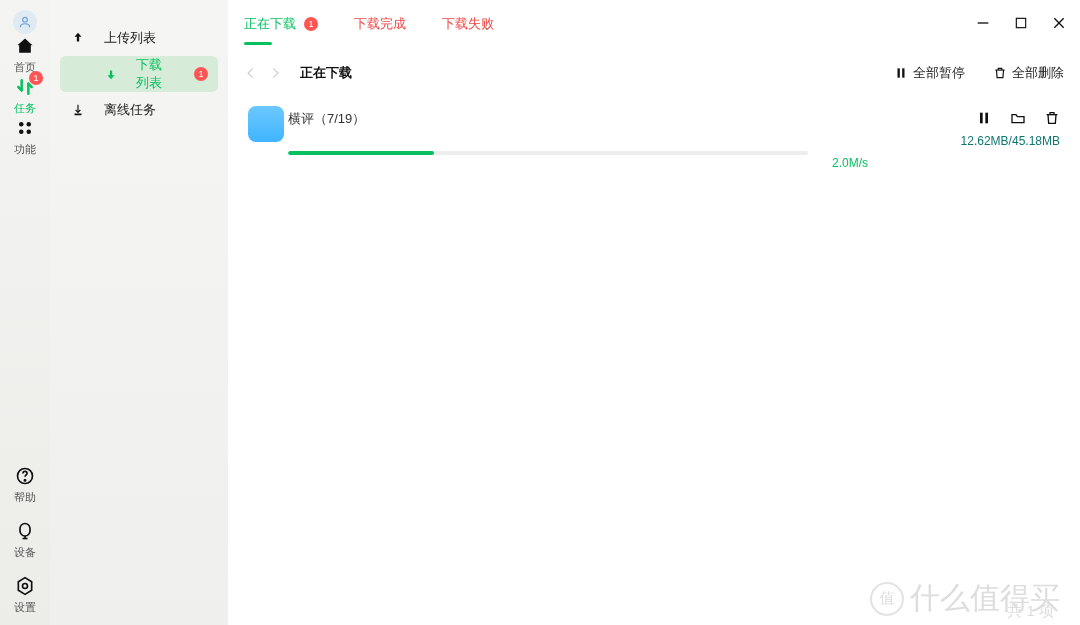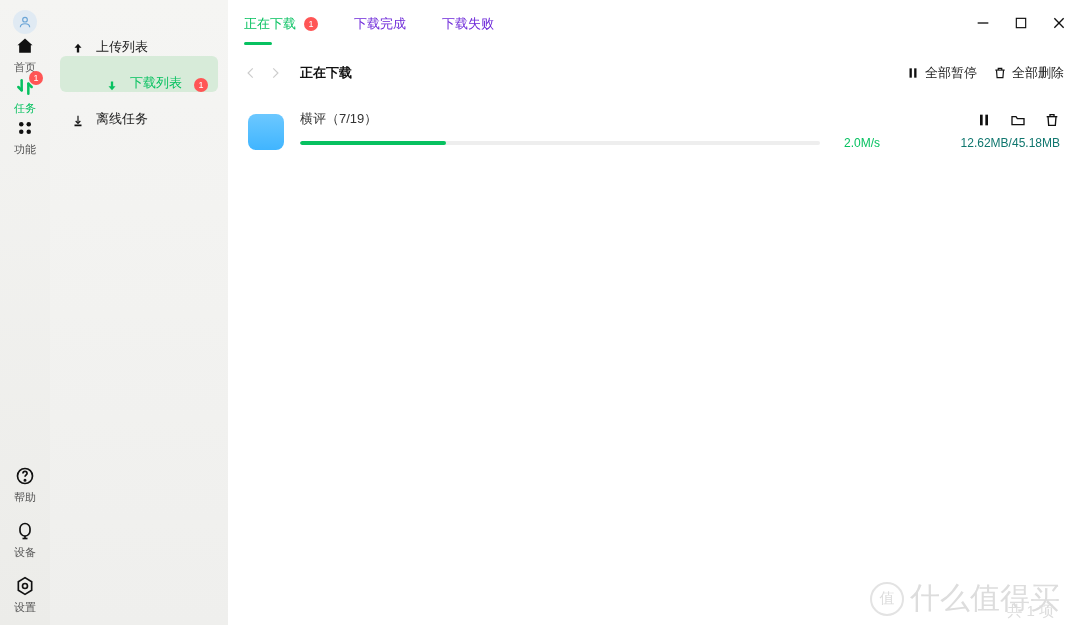--- a/index.html
+++ b/index.html
@@ -12,50 +12,50 @@
   .rail-bottom { margin-top:auto; margin-bottom:10px; display:flex; flex-direction:column; gap:14px; }
   .rail-item { width:50px; display:flex; flex-direction:column; align-items:center; cursor:pointer; font-size:11px; color:#555; }
   .rail-item.active { color:#07c160; }
   .rail-item .ico { width:24px; height:24px; display:flex; align-items:center; justify-content:center; position:relative; }
   .rail-item .lbl { margin-top:2px; }
   .avatar { width:24px; height:24px; border-radius:50%; background:#e0eaf3; display:flex; align-items:center; justify-content:center; color:#6ba5d6; }
   .badge { position:absolute; top:-4px; right:-6px; background:#f55; color:#fff; font-size:9px; border-radius:8px; min-width:14px; height:14px; display:flex; align-items:center; justify-content:center; padding:0 2px;}
 
   
   .sidebar { width:178px; background:linear-gradient(#f5f5f3,#efefed); padding:20px 10px 0 10px; }
-  .side-item { height:36px; display:flex; align-items:flex-end; gap:10px; padding:0 10px; border-radius:6px; font-size:13px; color:#222; cursor:pointer; position:relative; }
+  .side-item { height:36px; display:flex; align-items:center; gap:18px; padding:0 10px; border-radius:6px; font-size:13px; color:#222; cursor:pointer; position:relative; }
   .side-item.active { background:#d7ebd9; color:#07c160;padding-left:44px; }
   .side-item .s-ico { width:16px; display:flex; align-items:center; justify-content:center; }
   .side-badge { background:#f55; color:#fff; font-size:9px; border-radius:8px; min-width:14px; height:14px; display:flex; align-items:center; justify-content:center; padding:0 2px; margin-left:2px;}
 
   
   .main { flex:1; background:#fff; display:flex; flex-direction:column; position:relative;}
   .tabs { height:50px; display:flex; align-items:center; padding-left:16px; gap:36px; font-size:13px; }
-  .tab { display:flex; align-items:center; gap:6px; cursor:pointer; color:#6d28d9; position:relative; padding-bottom:2px;}
+  .tab { display:flex; align-items:center; gap:6px; cursor:pointer; color:#ef4444; position:relative; padding-bottom:2px;}
   .tab.active { color:#07c160; }
   .tab.active::after { content:""; position:absolute; left:0; bottom:-10px; width:28px; height:3px; background:#07c160; border-radius:2px;}
   .win-controls { position:absolute; right:12px; top:14px; display:flex; gap:20px; }
   .win-controls .wc { width:18px; height:18px; display:flex; align-items:center; justify-content:center; cursor:pointer; color:#222;}
   
   .toolbar { height:46px; display:flex; align-items:center; padding:0 16px; }
   .nav-arrows { display:flex; gap:10px; color:#ccc; }
   .nav-arrows span{ cursor:pointer; }
   .crumb { font-size:13px; font-weight:600; margin-left:18px; color:#111;}
-  .toolbar .actions { margin-left:auto; display:flex; gap:16px; font-size:13px; color:#222;}
+  .toolbar .actions { margin-left:auto; display:flex; gap:28px; font-size:13px; color:#222;}
   .toolbar .actions .act { display:flex; align-items:center; gap:5px; cursor:pointer;}
 
   .list { padding: 6px 16px; }
-  .item { display:flex; align-items:flex-end; gap:16px; padding:8px 4px; }
+  .item { display:flex; align-items:flex-start; gap:4px; padding:8px 4px; }
   .item .thumb { width:36px; height:36px; border-radius:8px; background:#55c3ff; background:linear-gradient(#6cc8ff,#40b5ff); margin-top:-4px;}
   .item .meta { flex:1; display:flex; flex-direction:column; gap:8px;}
   .item .name { font-size:13px; color:#333;}
   .progress-row{ display:flex; align-items:center; gap:16px;}
   .progress { flex:1; max-width:520px; height:4px; background:#eee; border-radius:2px; overflow:hidden;}
   .progress .bar { height:100%; background:#07c160; width:28%; border-radius:2px;}
-  .speed { font-size:12px; color:#07c160; margin-left:8px; }
+  .speed { font-size:12px; color:#07c160; margin-left:8px;margin-top:20px; }
   .item .right { display:flex; flex-direction:column; align-items:flex-end; gap:8px; min-width:140px;}
   .item .ctrls { display:flex; gap:18px; color:#333;}
   .item .ctrls span{ cursor:pointer;}
   .item .size { font-size:12px; color:#0f766e;}
 
   .watermark { position:absolute; right:20px; bottom:6px; font-size:30px; color:#ddd; pointer-events:none; display:flex; align-items:center; gap:6px; }
   .watermark .sub{ font-size:15px; color:#ddd; position:absolute; right:6px; bottom:-2px;}
   .wm-circ{ width:34px; height:34px; border-radius:50%; border:2px solid #e3e3e3; display:flex; align-items:center; justify-content:center; font-size:15px; color:#ddd;}
   
   svg { display:block;}

